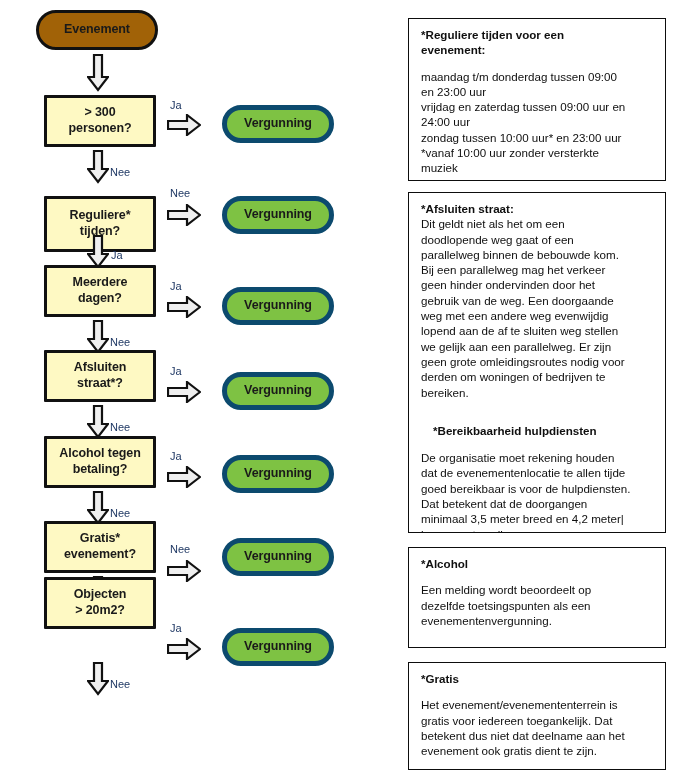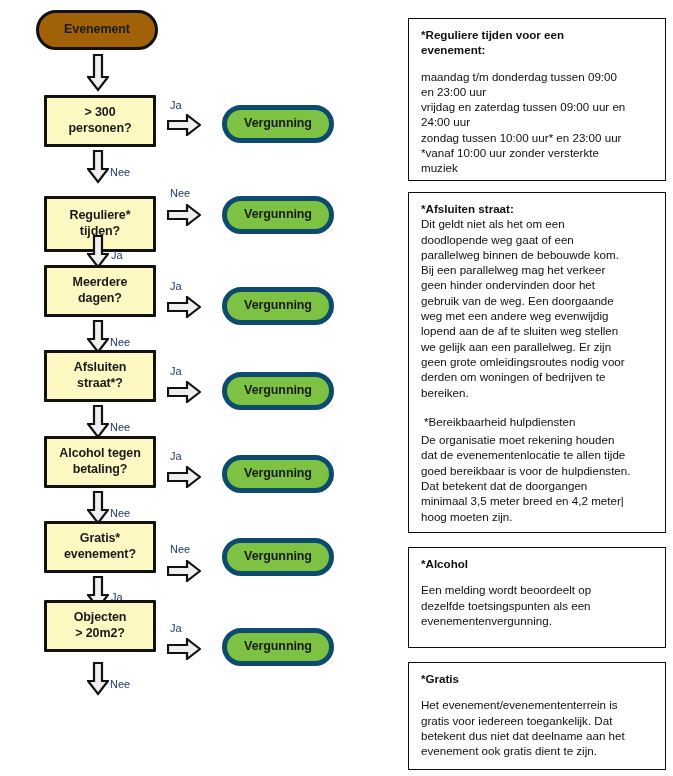--- a/index.html
+++ b/index.html
@@ -80,22 +80,22 @@
     font-weight: bold;
     margin: 0;
     white-space: pre-line;
   }
   .note .nt-gap { height: 11px; }
   .note .nt-body {
     margin: 0;
     white-space: pre-line;
   }
   .note .nt-sub {
-    font-weight: normal;
-    margin: 3px;
+    font-weight: bold;
+    margin: 12px;
     white-space: pre-line;
   }
 </style>
 </head>
 <body>
 
 <div id="page">
 
   <div class="node terminal" style="left:36px; top:10px; width:122px; height:40px;">
     <span>Evenement</span>
@@ -220,21 +220,21 @@
   <div class="node outcome" style="left:222px; top:538px; width:112px; height:38px;">
     <span>Vergunning</span>
   </div>
   <div class="arrow" style="left:87px; top:576px;">
     <svg width="22" height="34" viewBox="0 0 22 34">
       <polygon points="7,1 15,1 15,19 21,19 11,32 1,19 7,19" fill="#efefef" stroke="#111111" stroke-width="2.2"></polygon>
     </svg>
   </div>
   <div class="edge-label" style="left:111px; top:592px;">Ja</div>
 
-  <div class="node decision" style="left:44px; top:600px; width:112px; height:52px;">
+  <div class="node decision" style="left:44px; top:577px; width:112px; height:52px;">
     <span style="white-space:pre-line">Objecten
 &gt; 20m2?</span>
   </div>
   <div class="edge-label" style="left:170px; top:623px;">Ja</div>
   <div class="arrow" style="left:167px; top:638px;">
     <svg width="34" height="22" viewBox="0 0 34 22">
       <polygon points="1,7 20,7 20,1 33,11 20,21 20,15 1,15" fill="#efefef" stroke="#111111" stroke-width="2.2"></polygon>
     </svg>
   </div>
   <div class="node outcome" style="left:222px; top:628px; width:112px; height:38px;">

